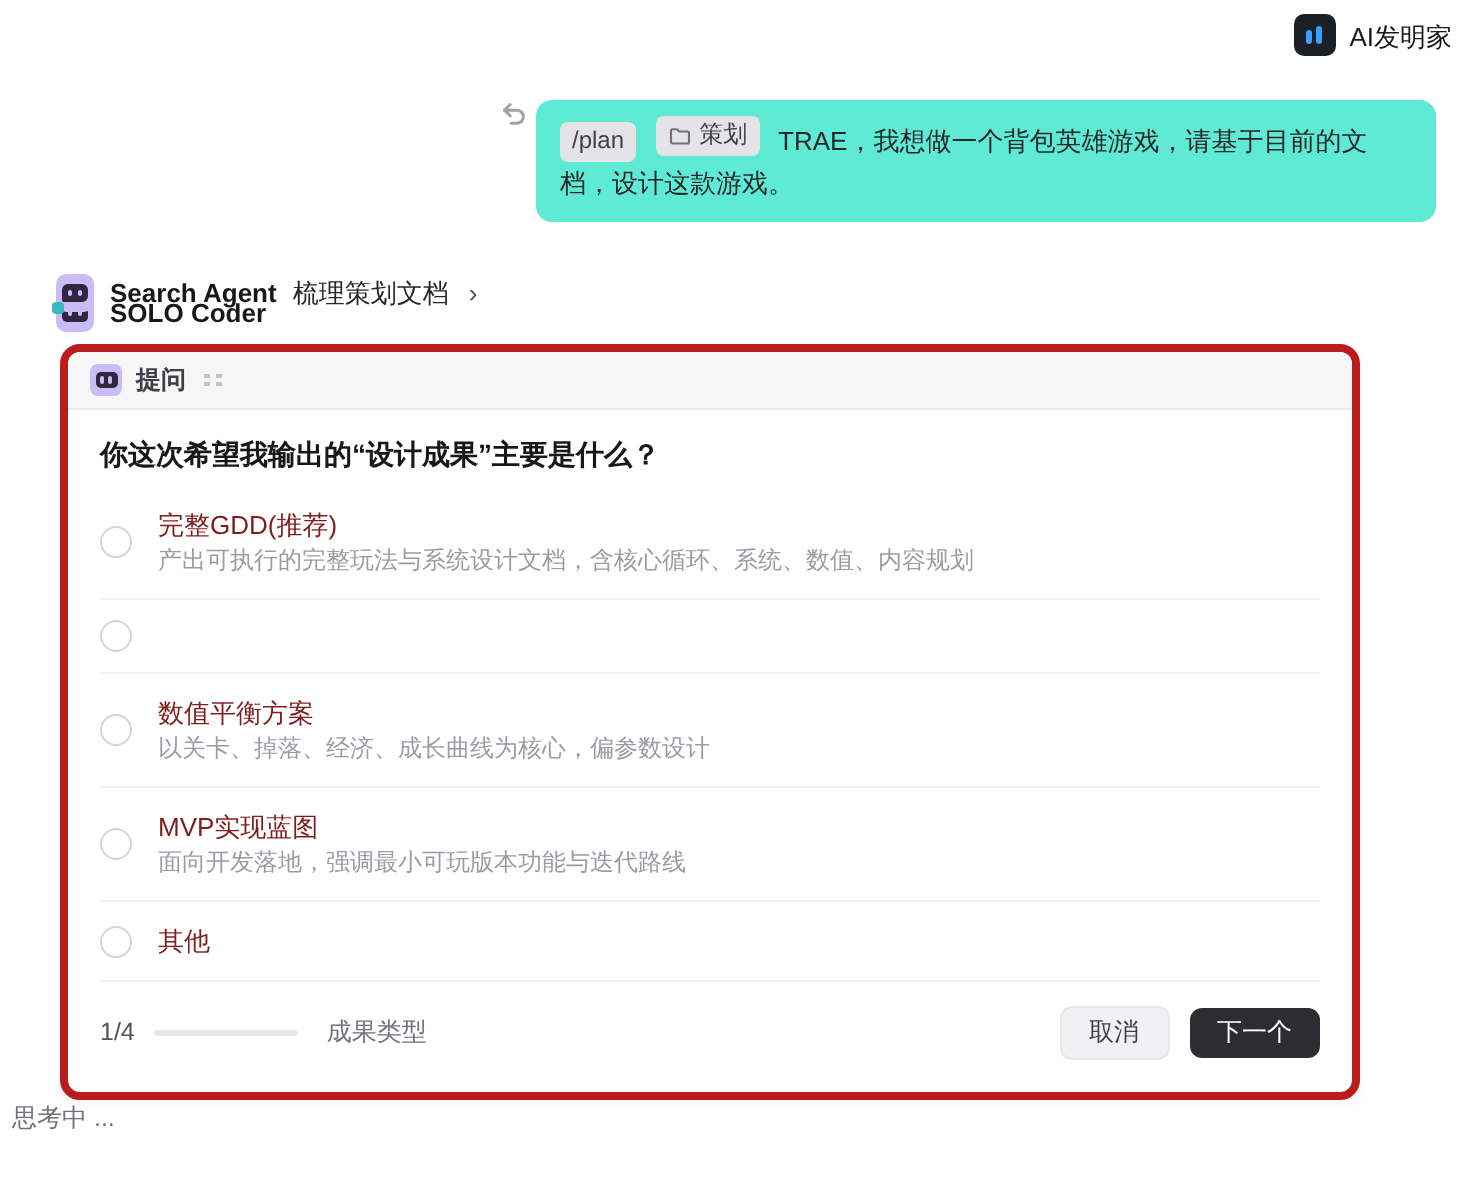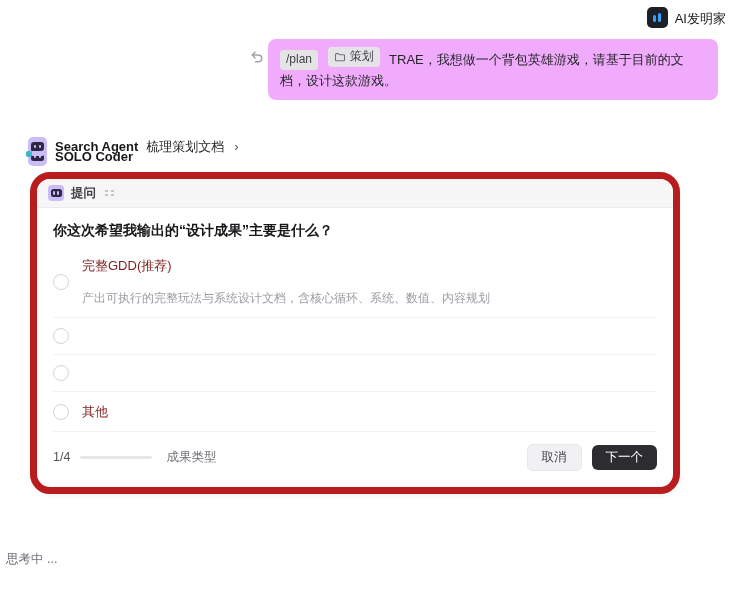--- a/index.html
+++ b/index.html
@@ -26,22 +26,22 @@
   }
   .ai-logo i { display:block; width: 3px; height: 9px; border-radius: 1.5px; background: #3aa0ff; }
   .ai-logo i:first-child { height: 7px; margin-top: 2px; }
 
   
   .undo-icon {
     position: absolute; top: 49px; left: 249px;
     width: 15px; height: 15px; color: #a1a1aa; cursor: pointer;
   }
   .bubble {
-    position: absolute; top: 39px; left: 268px; width: 450px;
-    background: #f0abfc; border-radius: 8px;
+    position: absolute; top: 50px; left: 268px; width: 450px;
+    background: #5eead4; border-radius: 8px;
     padding: 8px 12px;
     font-size: 13px; line-height: 1.65; color: #27272a;
   }
   .chip {
     display: inline-flex; align-items: center; gap: 4px;
     background: #e4e4e7; border-radius: 4px;
     padding: 0px 6px; margin-right: 6px;
     font-size: 12px; color: #3f3f46; vertical-align: 1px;
   }
   .chip svg { width: 12px; height: 12px; color: #71717a; }
@@ -69,21 +69,21 @@
   .sq-icon .dot {
     position: absolute; left: -2px; bottom: -1px; width: 6px; height: 6px;
     border-radius: 2px; background: #39b8c4; display: none;
   }
   .sq-icon.has-dot .dot { display: block; }
 
   
   .card {
     position: absolute; left: 30px; top: 172px; width: 650px;
     background: #ffffff;
-    border: 7px solid #b91c1c; border-radius: 20px;
+    border: 4px solid #b91c1c; border-radius: 10px;
     box-shadow: 0 2px 6px rgba(0,0,0,0.05);
     overflow: hidden;
   }
   .card-header {
     height: 29px; background: #f6f6f7;
     border-bottom: 1px solid #ececee;
     display: flex; align-items: center; gap: 7px;
     padding: 0 11px;
   }
   .card-header .hdr-label { font-size: 12.5px; font-weight: bold; color: #3f3f46; }
@@ -103,21 +103,21 @@
     padding: 10px 0;
     border-bottom: 1px solid #f2f2f4;
     cursor: pointer;
   }
   .option:last-of-type { border-bottom: none; }
   .radio {
     width: 16px; height: 16px; border-radius: 50%;
     border: 1.5px solid #d4d4d8; background: #fff; flex: 0 0 auto;
   }
   .opt-label { font-size: 13px; color: #7f1d1d; font-weight: 500; line-height: 19px; }
-  .opt-desc  { font-size: 12px; color: #9b9ba4; line-height: 17px; margin-top: 15px; }
+  .opt-desc  { font-size: 12px; color: #9b9ba4; line-height: 17px; margin-top: 0; }
   .opt-desc:empty { display: none; }
 
   .card-footer {
     display: flex; align-items: center; gap: 10px;
     padding: 12px 0 2px 0;
     justify-content: flex-end;
   }
   .step-count { font-size: 12.5px; color: #52525b; }
   .progress-track {
     width: 72px; height: 3px; border-radius: 2px;
@@ -220,22 +220,33 @@
           <div class="opt-desc">产出可执行的完整玩法与系统设计文档，含核心循环、系统、数值、内容规划</div>
         </span>
       </div>
 
       <div class="option">
         <span class="radio"></span>
       </div>
 
       <div class="option">
         <span class="radio"></span>
-      </div>
-
+        <span>
+          <div class="opt-label">数值平衡方案</div>
+          <div class="opt-desc">以关卡、掉落、经济、成长曲线为核心，偏参数设计</div>
+        </span>
+      </div>
+
+      <div class="option">
+        <span class="radio"></span>
+        <span>
+          <div class="opt-label">MVP实现蓝图</div>
+          <div class="opt-desc">面向开发落地，强调最小可玩版本功能与迭代路线</div>
+        </span>
+      </div>
 
       <div class="option">
         <span class="radio"></span>
         <span>
           <div class="opt-label">其他</div>
 
         </span>
       </div>
 
       <div class="card-footer">

